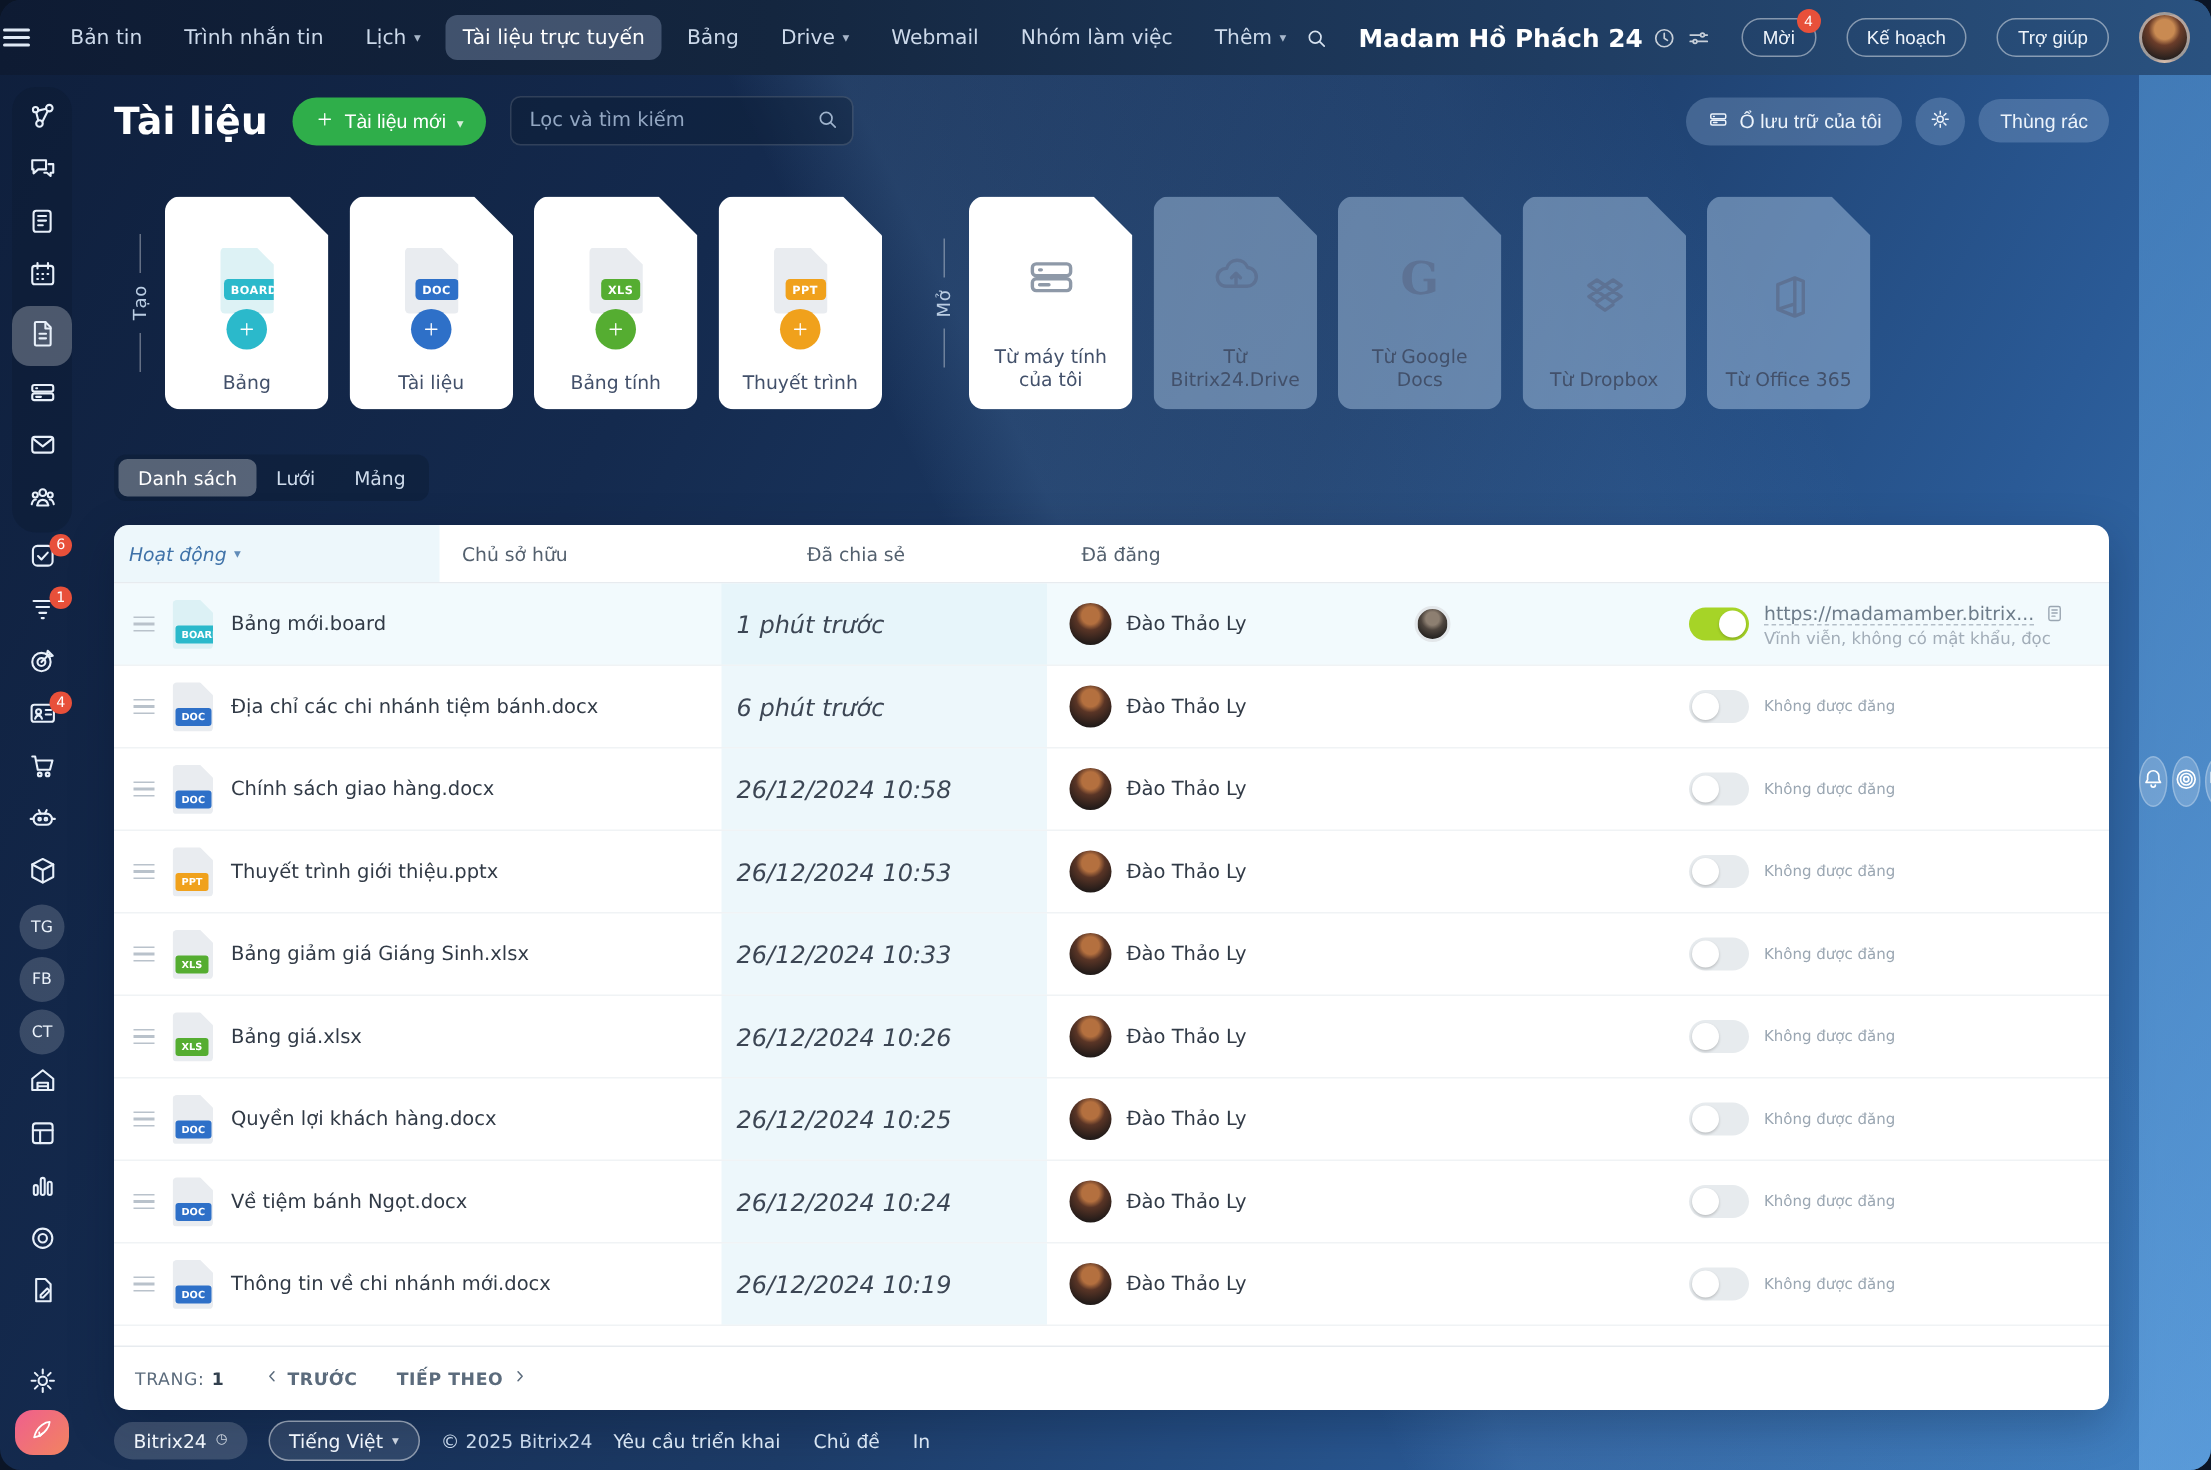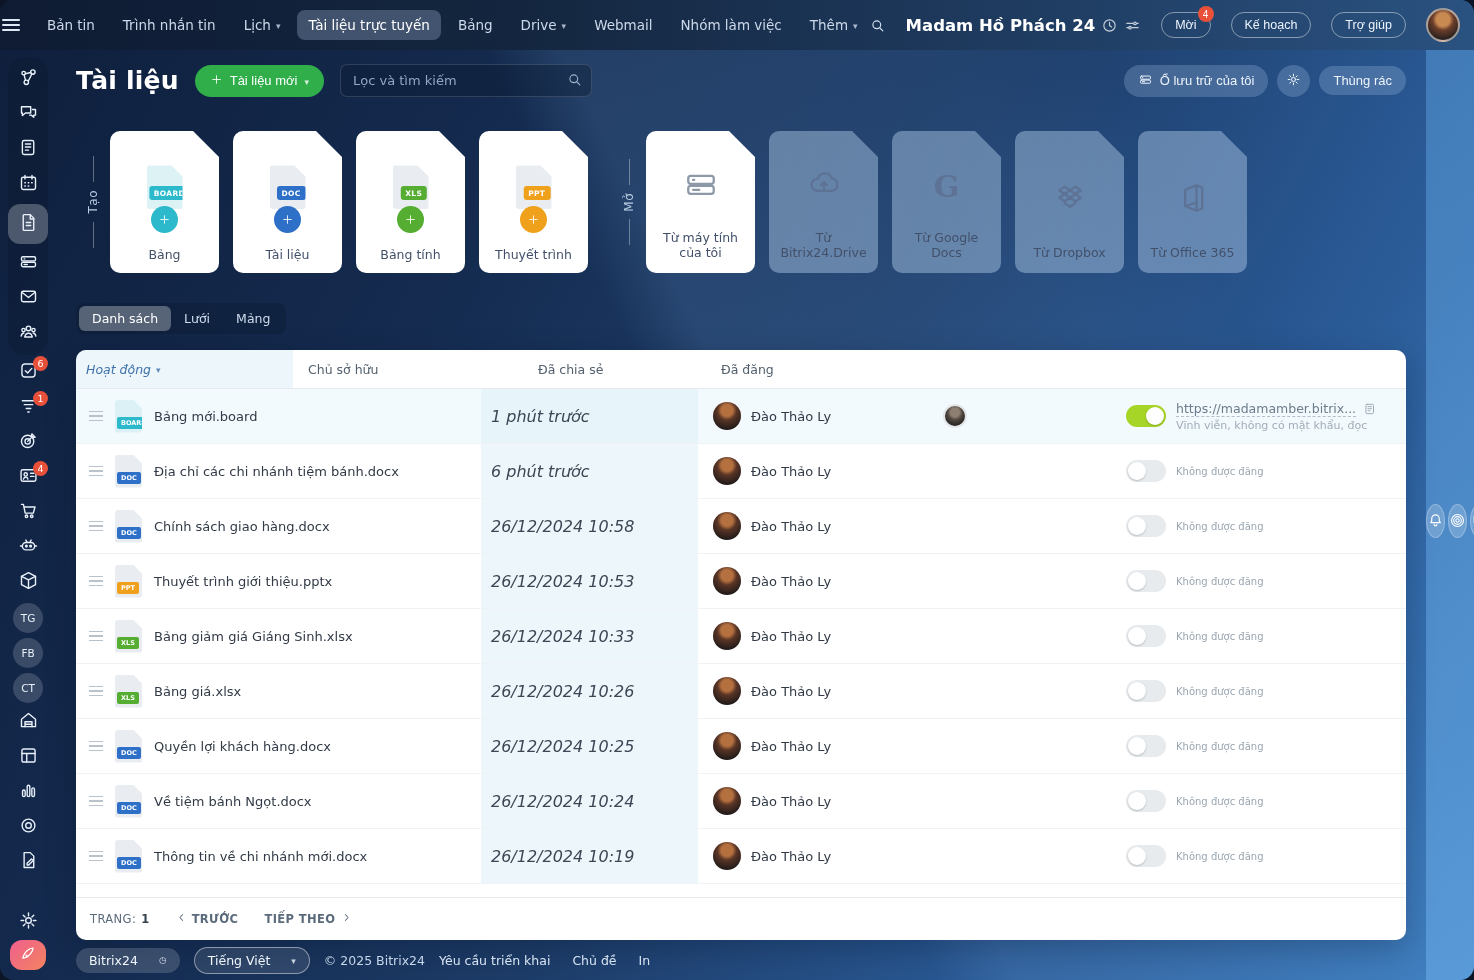--- a/index.html
+++ b/index.html
@@ -53,21 +53,21 @@
   .rs-item svg { width:17px; height:17px; }
   .rs-gap { min-height:22px; }
 
   
   .main { position:absolute; left:56px; top:50px; right:48px; bottom:40px; display:flex; flex-direction:column; padding:14px 20px 0; }
   .page-head { display:flex; align-items:center; gap:16px; }
   .page-title { color:#fff; font-size:25px; font-weight:bold; letter-spacing:.2px; }
   .btn-green { display:flex; align-items:center; gap:7px; background:#2fae4a; color:#fff; font-size:13px;
     border:none; border-radius:17px; padding:8px 15px; cursor:pointer; }
   .btn-green svg { width:13px; height:13px; }
-  .filter-box { position:relative; width:252px; }
+  .filter-box { position:relative; width:229px; }
   .filter-box input { width:100%; height:33px; background:rgba(10,25,48,.38); border:1px solid rgba(255,255,255,.14);
     border-radius:7px; color:#dfe9f5; font-size:13px; padding:0 34px 0 12px; outline:none; font-family:inherit; }
   .filter-box input::placeholder { color:#93a7c2; }
   .filter-box .s-ico { position:absolute; right:9px; top:7px; color:#9fb3cc; }
   .head-right { margin-left:auto; display:flex; align-items:center; gap:9px;justify-content:flex-end; }
   .soft-btn { display:flex; align-items:center; gap:7px; background:rgba(160,190,225,.28); color:#ecf3fb;
     font-size:13px; border:none; border-radius:16px; padding:7px 14px; cursor:pointer; white-space:nowrap; }
   .soft-btn.icon-only { padding:7px 9px; border-radius:50%; }
   .soft-btn svg { width:15px; height:15px; }
 
@@ -146,21 +146,21 @@
 
   
   .pager { height:43px; border-top:1px solid #e7ebef; display:flex; align-items:center; gap:26px; padding-left:14px;
     font-size:11.5px; color:#5b6b7c; letter-spacing:.4px; }
   .pager b { color:#33404e; margin-left:5px; }
   .pager .pg-btn { display:flex; align-items:center; gap:5px; cursor:pointer; color:#5b6b7c; font-weight:bold; }
   .pager svg { width:11px; height:11px; }
 
   
   .footer { position:absolute; left:56px; right:48px; bottom:0; height:40px; display:flex; align-items:center; gap:14px; padding:0 20px; }
-  .foot-chip { background:rgba(255,255,255,.16); color:#f0f5fb; font-size:12.5px; border-radius:14px; padding:5px 13px; cursor:pointer; display:flex; align-items:center; gap:21px; }
+  .foot-chip { background:rgba(255,255,255,.16); color:#f0f5fb; font-size:12.5px; border-radius:14px; padding:5px 13px; cursor:pointer; display:flex; align-items:center; gap:6px; }
   .foot-chip.bordered { background:rgba(255,255,255,.10); border:1px solid rgba(255,255,255,.45); }
   .foot-txt { color:#c7d7ea; font-size:12.5px; }
   .foot-link { color:#d7e4f2; font-size:12.5px; cursor:pointer; }
 </style>
 </head>
 <body>
 
 <div class="stage">
 
   <div class="topbar">

